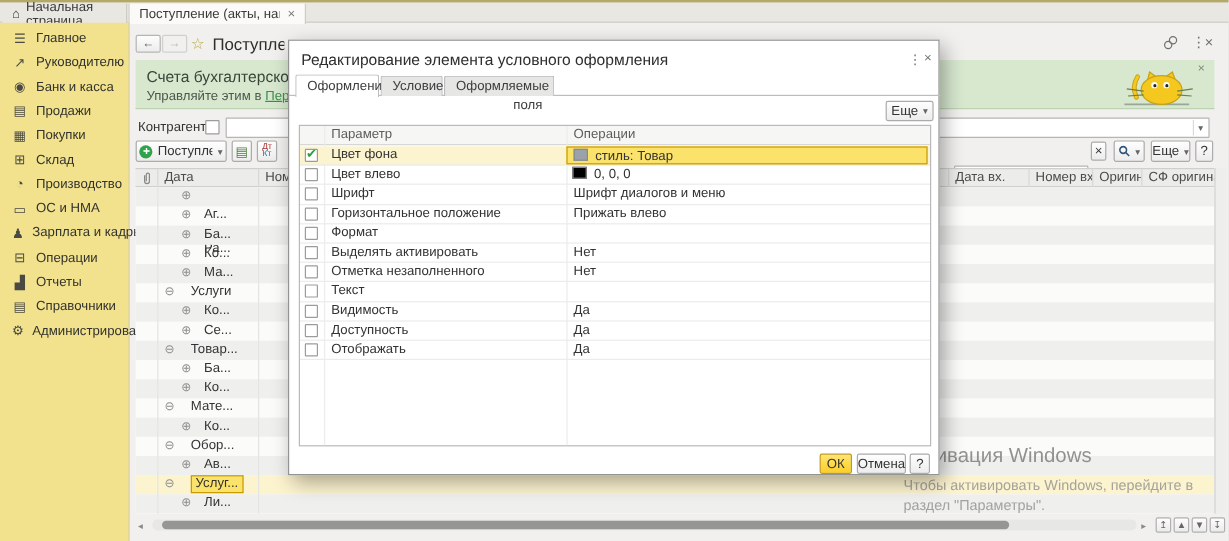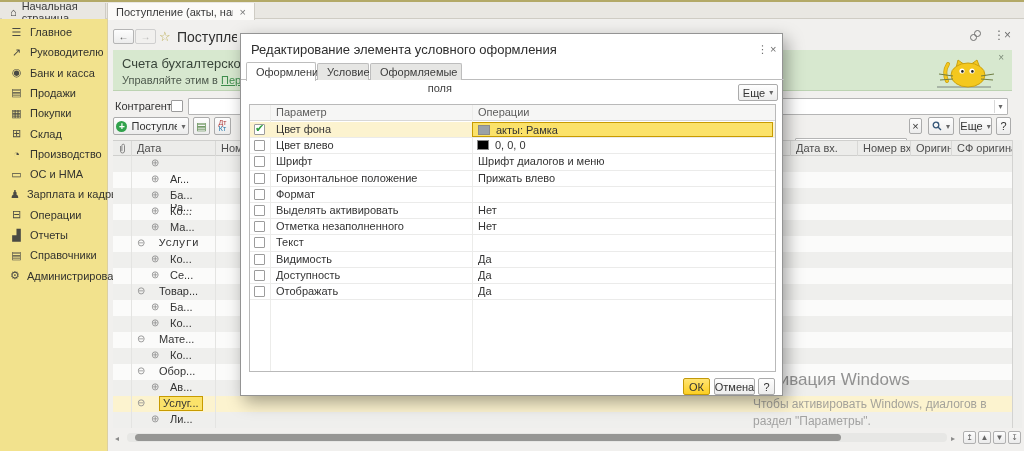--- a/index.html
+++ b/index.html
@@ -261,21 +261,21 @@
       <div class="grid-row">
         <span class="twisty" style="left: 38px;">⊕</span>
         <span class="tlabel" style="left: 57px;">Ко...</span>
       </div>
       <div class="grid-row">
         <span class="twisty" style="left: 38px;">⊕</span>
         <span class="tlabel" style="left: 57px;">Ма...</span>
       </div>
       <div class="grid-row">
         <span class="twisty" style="left: 24px;">⊖</span>
-        <span class="tlabel" style="left: 46px; font-family: Liberation Mono, monospace;">Услуги</span>
+        <span class="tlabel" style="left: 46px;">Услуги</span>
       </div>
       <div class="grid-row">
         <span class="twisty" style="left: 38px;">⊕</span>
         <span class="tlabel" style="left: 57px;">Ко...</span>
       </div>
       <div class="grid-row">
         <span class="twisty" style="left: 38px;">⊕</span>
         <span class="tlabel" style="left: 57px;">Се...</span>
       </div>
       <div class="grid-row">
@@ -325,21 +325,21 @@
       <div id="hscroll-thumb"></div>
     </div>
   <div class="harrow" style="left:951px">▸</div>
   <div class="mini-btn" style="left:963px">↥</div>
   <div class="mini-btn" style="left:978px">▲</div>
   <div class="mini-btn" style="left:993px">▼</div>
   <div class="mini-btn" style="left:1008px">↧</div>
 
   <div id="watermark">
     <div class="w1">Активация Windows</div>
-    <div class="w2">Чтобы активировать Windows, диалогов в</div>
+    <div class="w2">Чтобы активировать Windows, перейдите в</div>
     <div class="w3">раздел "Параметры".</div>
   </div>
 
   <div id="dialog">
     <div id="dlg-title">Редактирование элемента условного оформления</div>
     <div class="dlg-winico" style="left:516px">⋮</div>
     <div class="dlg-winico" style="left:529px">×</div>
     <div id="dlg-tabs">
         <div class="dtab on" style="left: 5px; width: 70px; text-align: center;">Оформление</div>
         <div class="dtab" style="left: 76px; width: 52px; text-align: center;">Условие</div>
@@ -355,21 +355,21 @@
         <div class="dth" style="left:228px">Операции</div>
       </div>
       <div class="dcolsep" style="left:20px"></div>
       <div class="dcolsep" style="left:222px"></div>
       <div id="dlg-rows" style="position:absolute;left:0;top:17px;width:525px">
           <div class="drow hl">
             <span class="chk cb">
               <span class="mark">✔</span>
             </span>
             <span class="param">Цвет фона</span>
-            <span class="valcell"><span class="swatch" style="background: rgb(154, 161, 168);"></span><span class="valtext">акты: Рамка</span></span>
+            <span class="valcell"><span class="swatch" style="background: rgb(154, 161, 168);"></span><span class="valtext">стиль: Товар</span></span>
           </div>
           <div class="drow">
             <span class="chk cb"></span>
             <span class="param">Цвет влево</span>
             <span class="valcell"><span class="swatch" style="background: rgb(0, 0, 0);"></span><span class="valtext">0, 0, 0</span></span>
           </div>
           <div class="drow">
             <span class="chk cb"></span>
             <span class="param">Шрифт</span>
             <span class="valcell nosw"><span class="valtext">Шрифт диалогов и меню</span></span>

